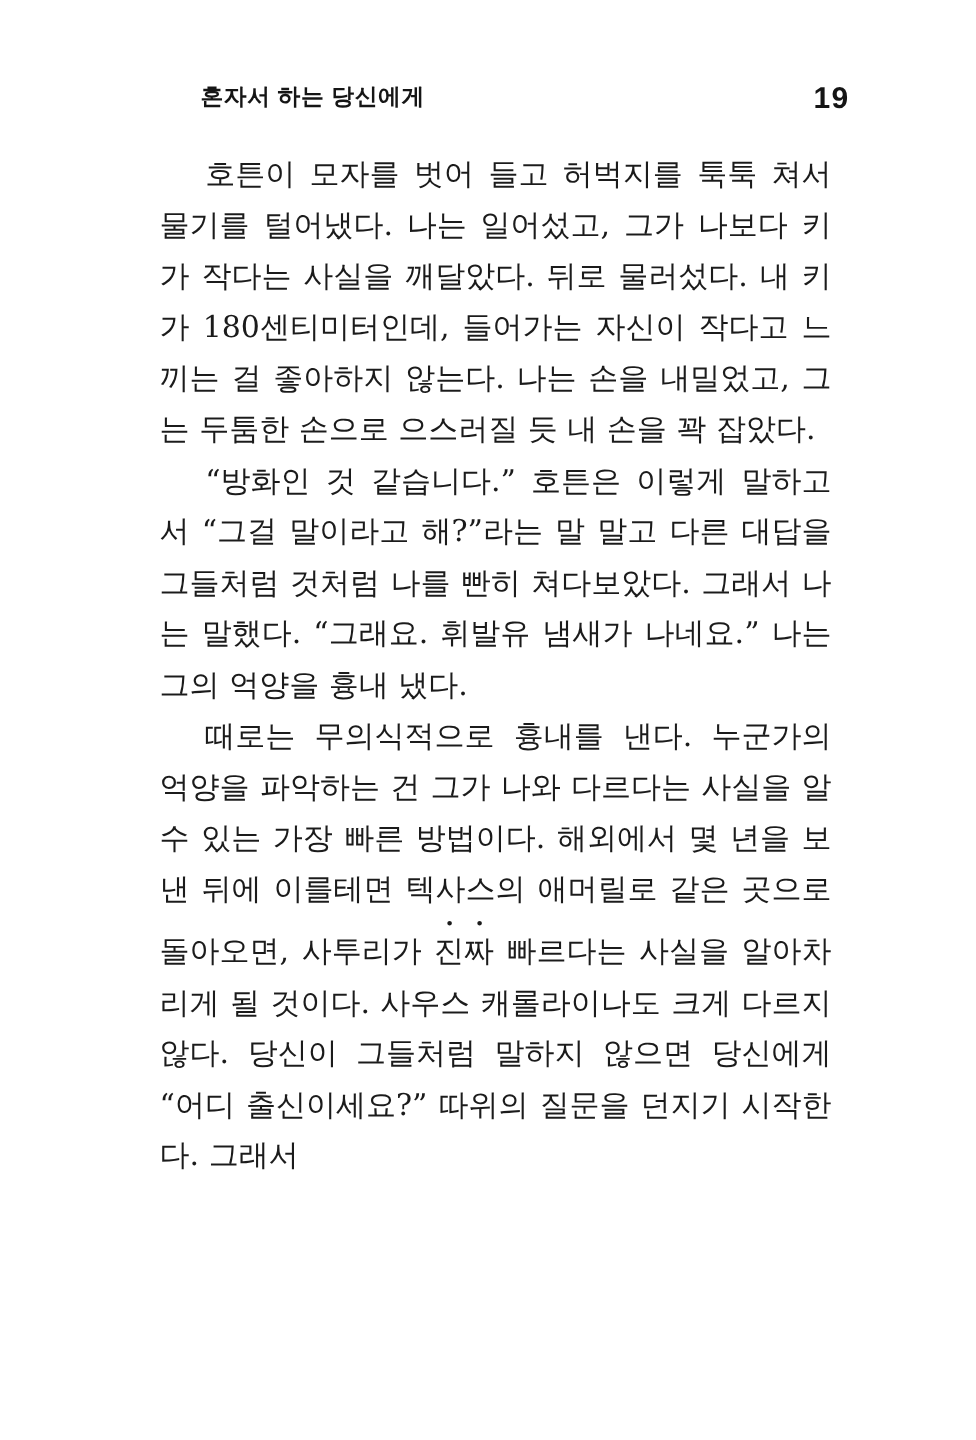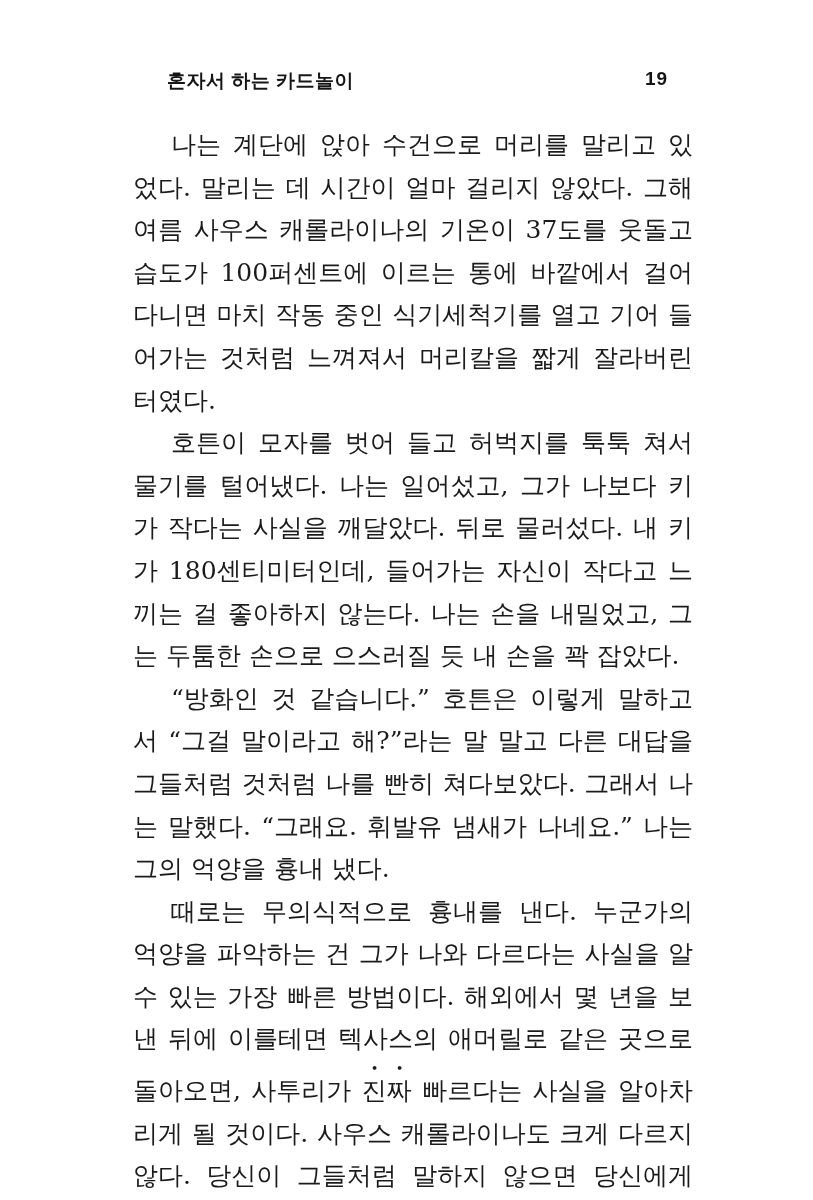--- a/index.html
+++ b/index.html
@@ -25,22 +25,22 @@
   }
   .running-head {
     position: absolute;
     left: 167px; top: 0;
     font-size: 19px;
     letter-spacing: 0.5px;
     white-space: nowrap;
   }
   .page-number {
     position: absolute;
-    left: 645px; top: 0;
-    font-size: 19px;
+    left: 678px; top: 0;
+    font-size: 25px;
     letter-spacing: 1px;
   }
   .body-text {
     position: absolute;
     left: 133px; top: 124px;
     width: 560px;
     font-size: 25px;
     line-height: 42.6px;
     text-align: justify;
     word-break: break-all;
@@ -54,22 +54,21 @@
     text-emphasis: filled dot #1b1b1b;
     -webkit-text-emphasis-position: over right;
     text-emphasis-position: over right;
   }
 </style>
 </head>
 <body>
 
 <div class="page">
   <div class="header">
-    <span class="running-head">혼자서 하는 카드놀이</span>
+    <span class="running-head">혼자서 하는 당신에게</span>
     <span class="page-number">19</span>
   </div>
   <div class="body-text">
-      <p class="para">나는 계단에 앉아 수건으로 머리를 말리고 있었다. 말리는 데 시간이 얼마 걸리지 않았다. 그해 여름 사우스 캐롤라이나의 기온이 37도를 웃돌고 습도가 100퍼센트에 이르는 통에 바깥에서 걸어 다니면 마치 작동 중인 식기세척기를 열고 기어 들어가는 것처럼 느껴져서 머리칼을 짧게 잘라버린 터였다.</p>
       <p class="para">호튼이 모자를 벗어 들고 허벅지를 툭툭 쳐서 물기를 털어냈다. 나는 일어섰고, 그가 나보다 키가 작다는 사실을 깨달았다. 뒤로 물러섰다. 내 키가 180센티미터인데, 들어가는 자신이 작다고 느끼는 걸 좋아하지 않는다. 나는 손을 내밀었고, 그는 두툼한 손으로 으스러질 듯 내 손을 꽉 잡았다.</p>
       <p class="para">“방화인 것 같습니다.” 호튼은 이렇게 말하고서 “그걸 말이라고 해?”라는 말 말고 다른 대답을 그들처럼 것처럼 나를 빤히 쳐다보았다. 그래서 나는 말했다. “그래요. 휘발유 냄새가 나네요.” 나는 그의 억양을 흉내 냈다.</p>
       <p class="para">때로는 무의식적으로 흉내를 낸다. 누군가의 억양을 파악하는 건 그가 나와 다르다는 사실을 알 수 있는 가장 빠른 방법이다. 해외에서 몇 년을 보낸 뒤에 이를테면 텍사스의 애머릴로 같은 곳으로 돌아오면, 사투리가 <span class="emph">진짜</span> 빠르다는 사실을 알아차리게 될 것이다. 사우스 캐롤라이나도 크게 다르지 않다. 당신이 그들처럼 말하지 않으면 당신에게 “어디 출신이세요?” 따위의 질문을 던지기 시작한다. 그래서</p>
     </div>
 </div>
 
 </body></html>

